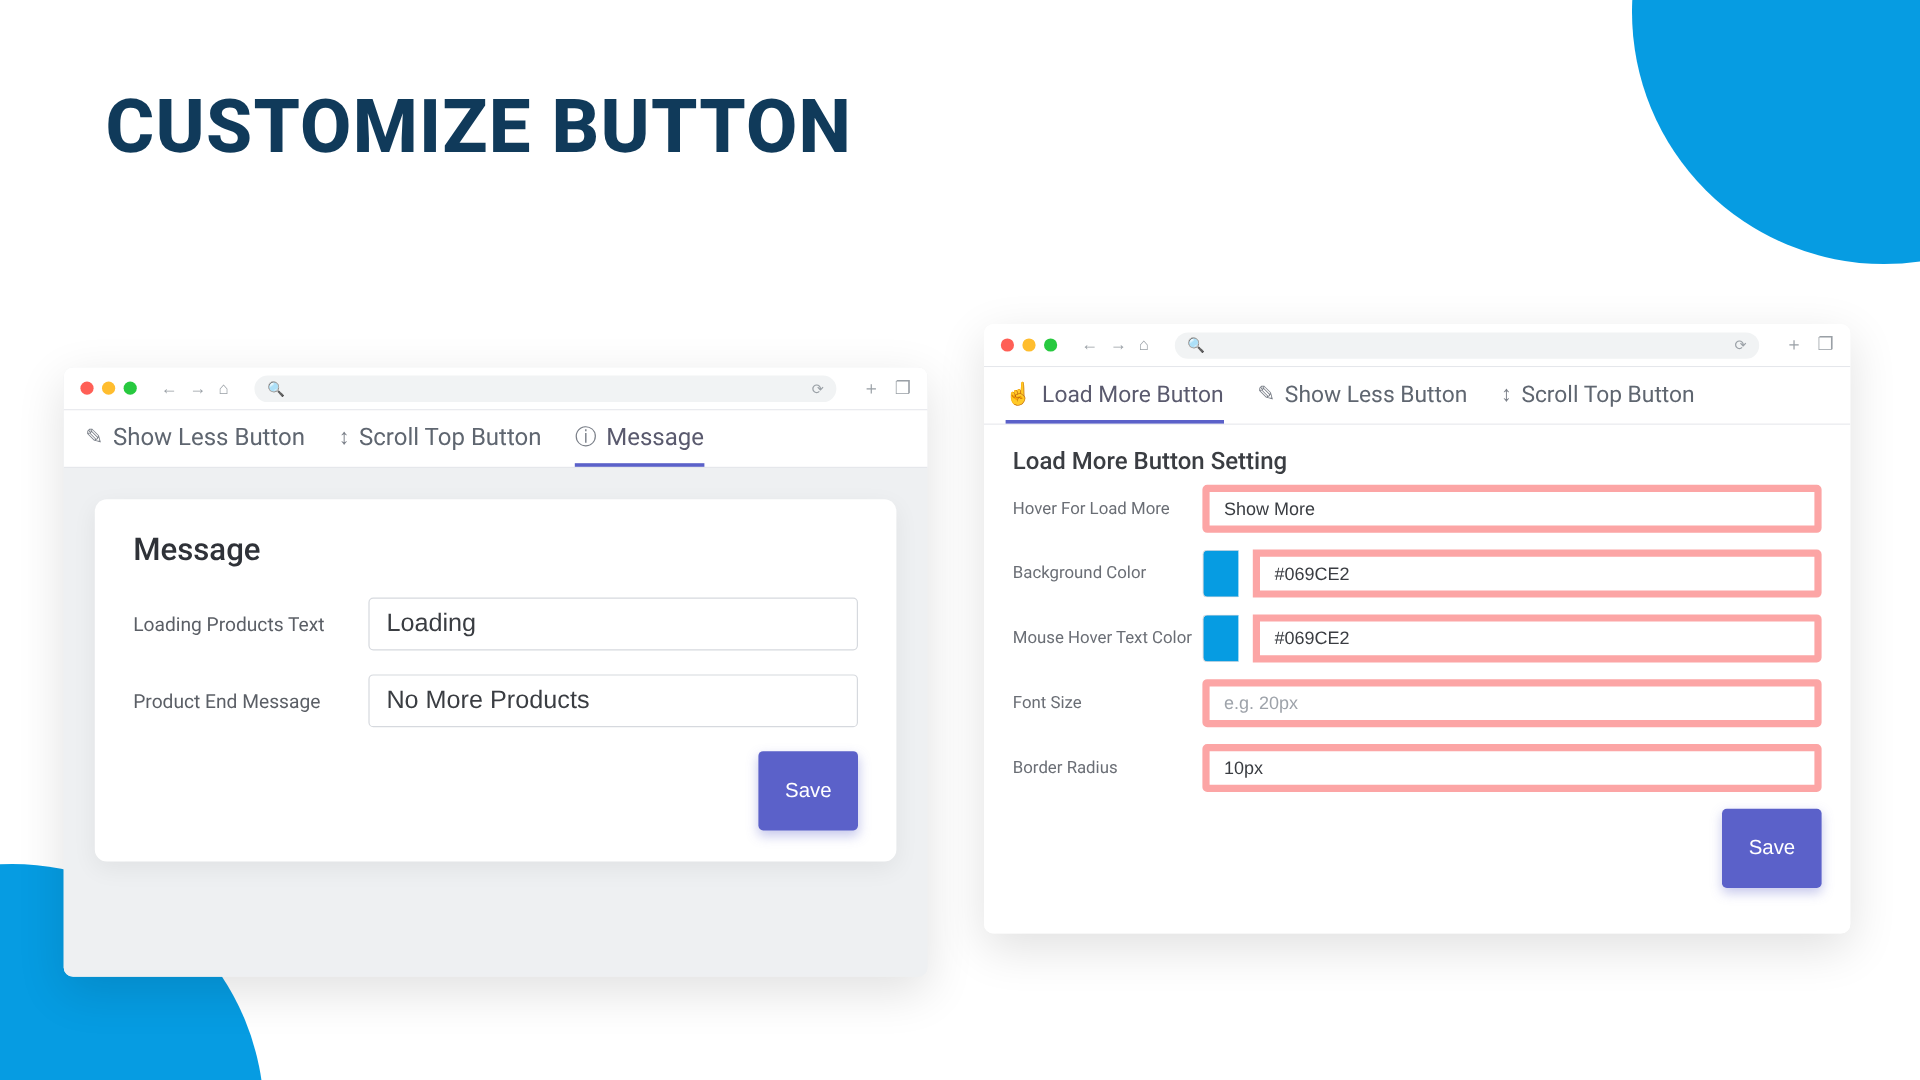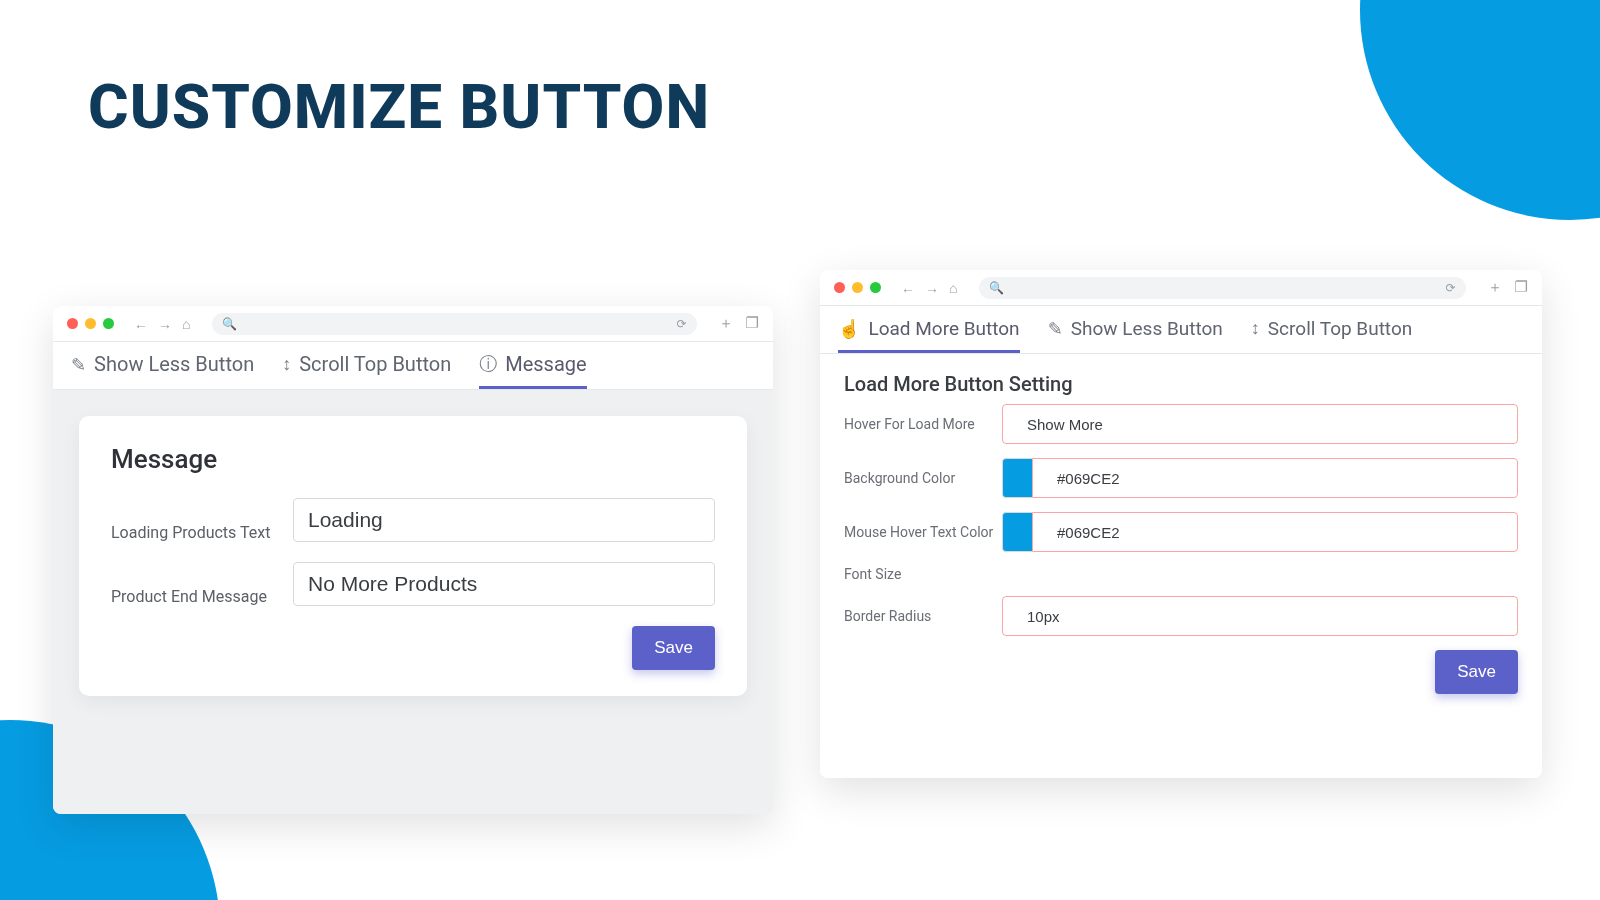--- a/index.html
+++ b/index.html
@@ -68,45 +68,45 @@
   }
   .tab.active { color:#5a5a6e; border-bottom-color:#5b61c9; }
   .tab .ico { font-size:18px; color:#7a7f88; }
 
   .body-area { padding: 26px; background:#eef0f2; height: calc(100% - 36px - 48px);}
   .card {
     background:#fff; border-radius:10px; padding:28px 32px 26px;
     box-shadow: 0 6px 20px rgba(0,0,0,0.06);
   }
   .card h2 { font-size: 26px; color:#2f3238; font-weight:500; margin-bottom: 24px;}
-  .form-row { display:flex; align-items:flex-end; margin-bottom:20px; }
+  .form-row { display:flex; align-items:center; margin-bottom:20px;gap:14px; }
   .form-row label { width: 182px; color:#5b5f66; font-size:16px; }
   .input {
     flex:1; height:44px; border:1px solid #d6d9de; border-radius:4px;
     padding:0 14px; font-size:21px; color:#3a3d42;
   }
   .input::placeholder { color:#9ea3aa; }
   .save-row { display:flex; justify-content:flex-end; margin-top:6px; }
   .save-btn {
     background:#5b61c9; color:#fff; border:none; border-radius:4px;
-    padding: 12px 22px; font-size:17px; cursor:pointer;
+    padding: 23px 22px; font-size:17px; cursor:pointer;
     box-shadow: 0 4px 10px rgba(91,97,201,0.35);
   }
 
   
   .win-right .body-area { background:#fff; padding: 18px 24px 20px;}
   .section-title { font-size:20px; color:#3a3d42; margin-bottom:8px; font-weight:500;}
   .form-row2 { display:flex; align-items:center; margin-bottom:14px; }
   .form-row2 label { width: 158px; color:#6a6e75; font-size:14px; }
   .input2 {
-    flex:1; height:40px; border:1px solid #fca5a5; border-radius:4px;
-    padding:0 24px; font-size:15px; color:#3a3d42;
+    flex:1; height:40px; border:6px solid #fca5a5; border-radius:4px;
+    padding:0 12px; font-size:15px; color:#3a3d42;
   }
   .input2::placeholder { color:#9ea3aa; }
-  .color-wrap { display:flex; flex:1; }
+  .color-wrap { display:flex; flex:1;gap:12px; }
   .swatch { width:30px; height:40px; border:1px solid #d6d9de; border-right:none; border-top-left-radius:4px; border-bottom-left-radius:4px; }
   .color-wrap .input2 { border-top-left-radius:0; border-bottom-left-radius:0; }
   .tabs.right .tab { font-size:19px; }
 </style>
 </head>
 <body>
 
 <div class="blob-top"></div>
 <div class="blob-bottom"></div>
 
@@ -226,20 +226,21 @@
     <div class="form-row2">
       <label>Mouse Hover Text Color</label>
       <div class="color-wrap">
         <div class="swatch" style="background:#069CE2"></div>
         <input class="input2" value="#069CE2" style="">
       </div>
     </div>
 
     <div class="form-row2">
       <label>Font Size</label>
+      <input class="input2" placeholder="e.g. 20px" style="">
     </div>
 
     <div class="form-row2">
       <label>Border Radius</label>
       <input class="input2" value="10px" style="">
     </div>
 
     <div class="save-row">
       <button class="save-btn">Save</button>
     </div>

